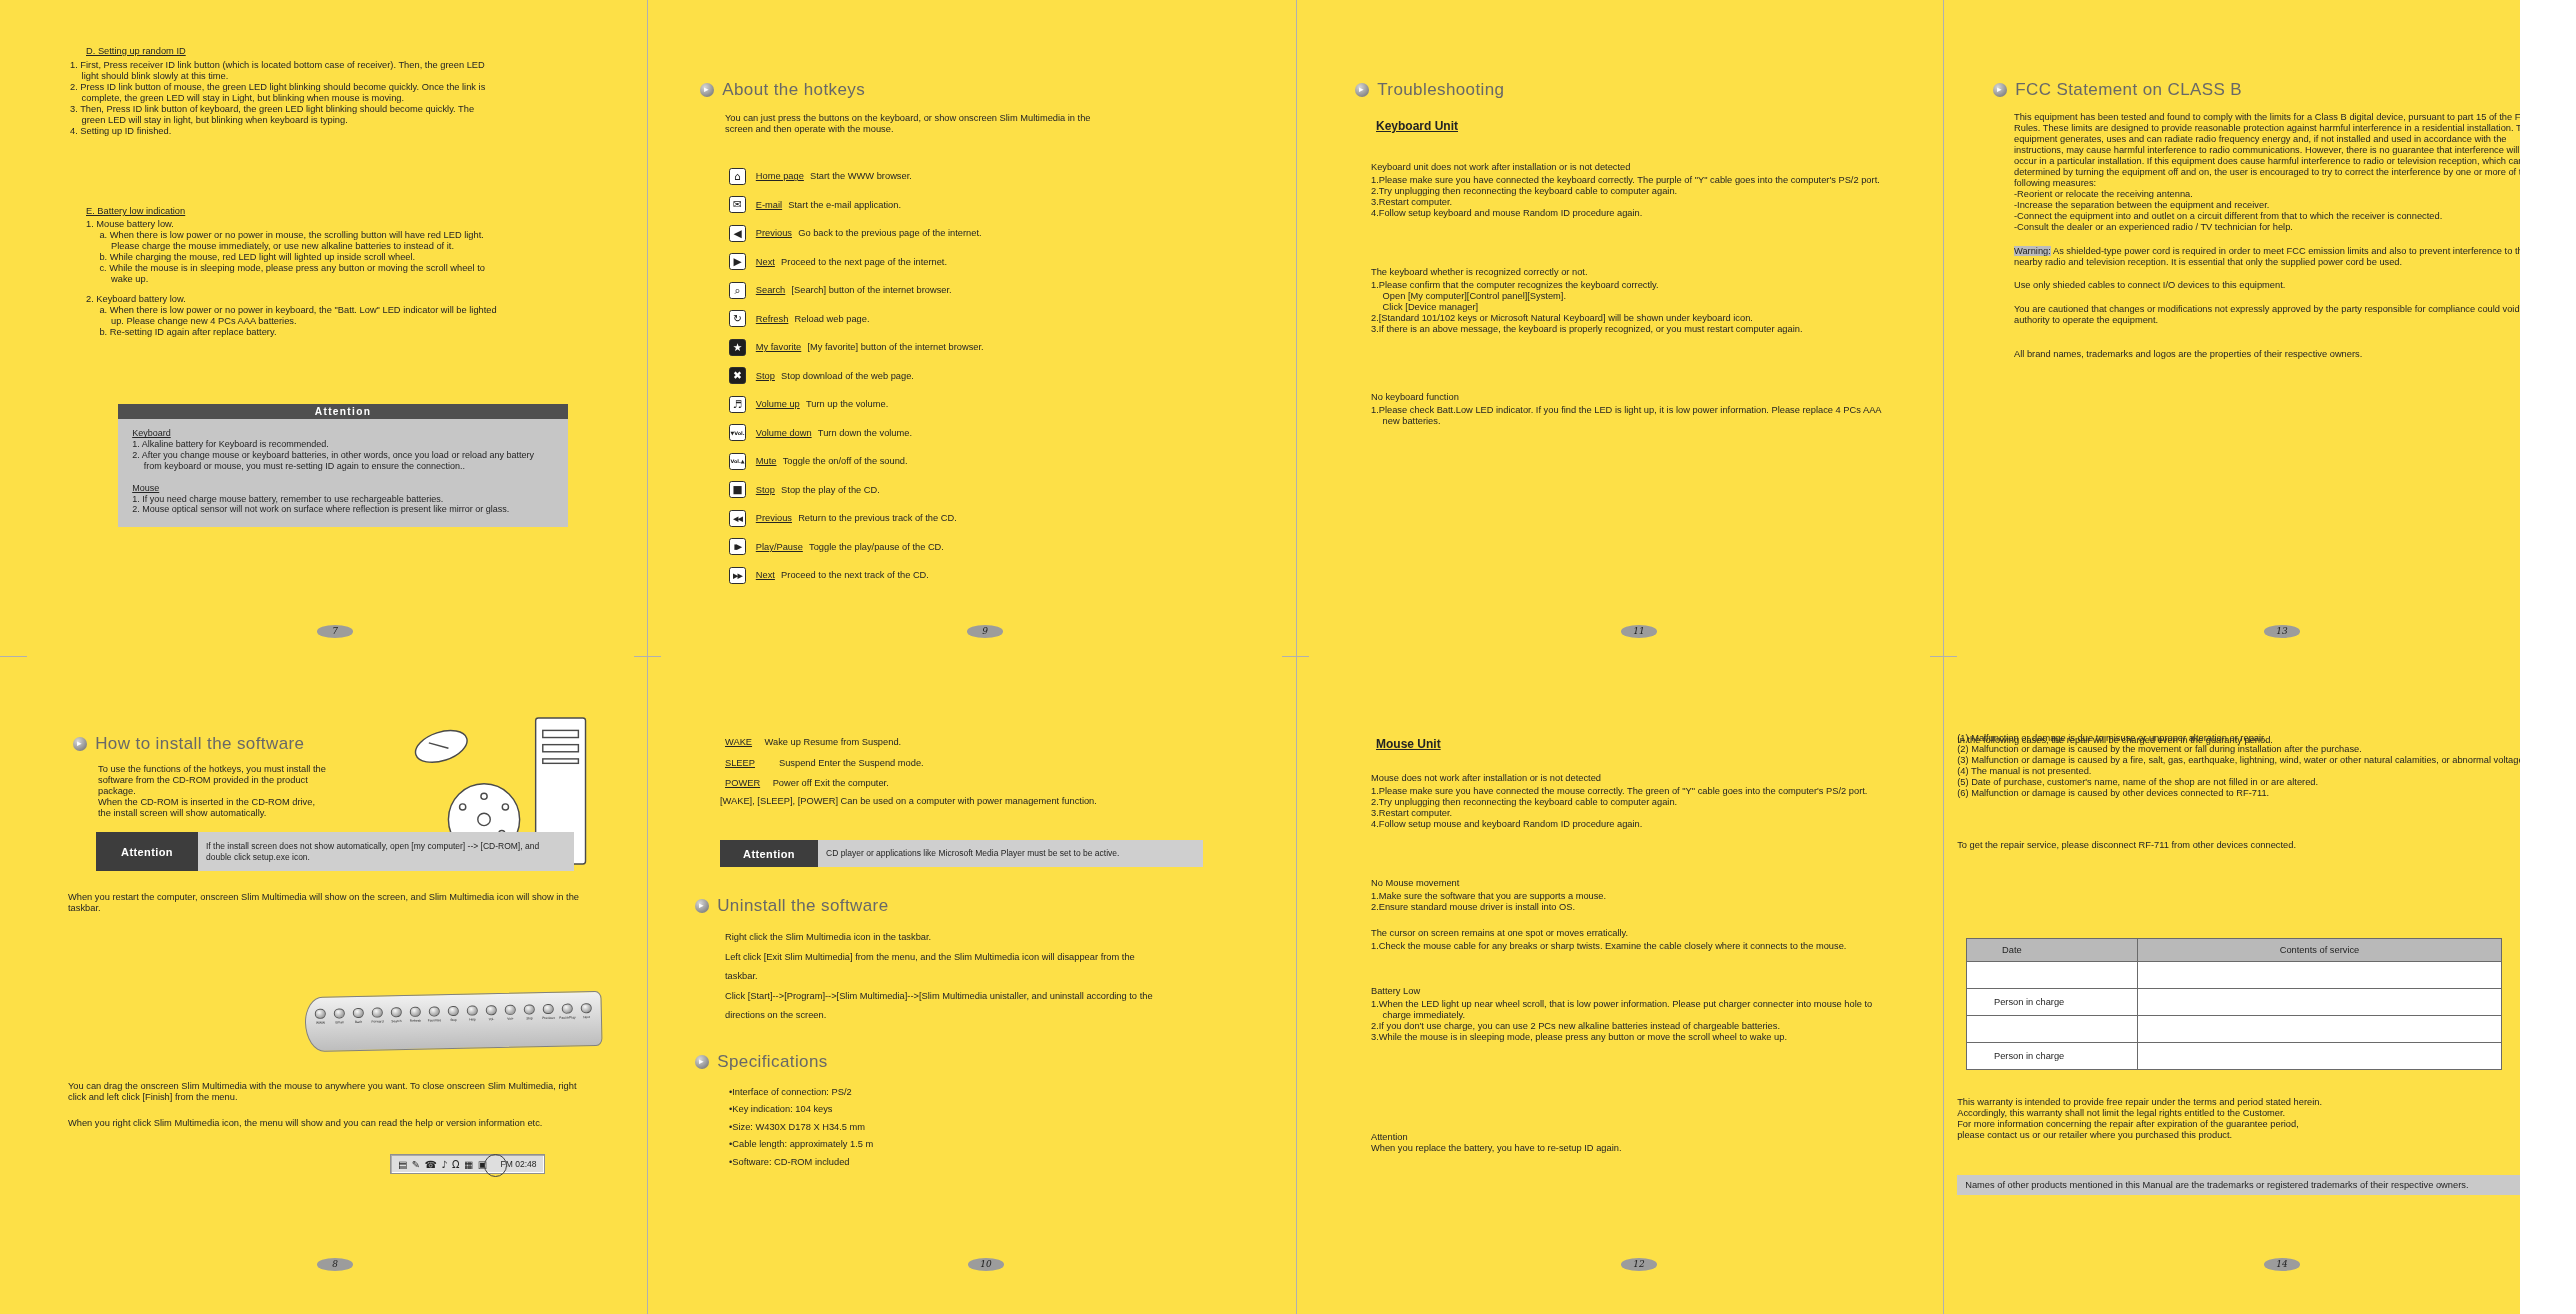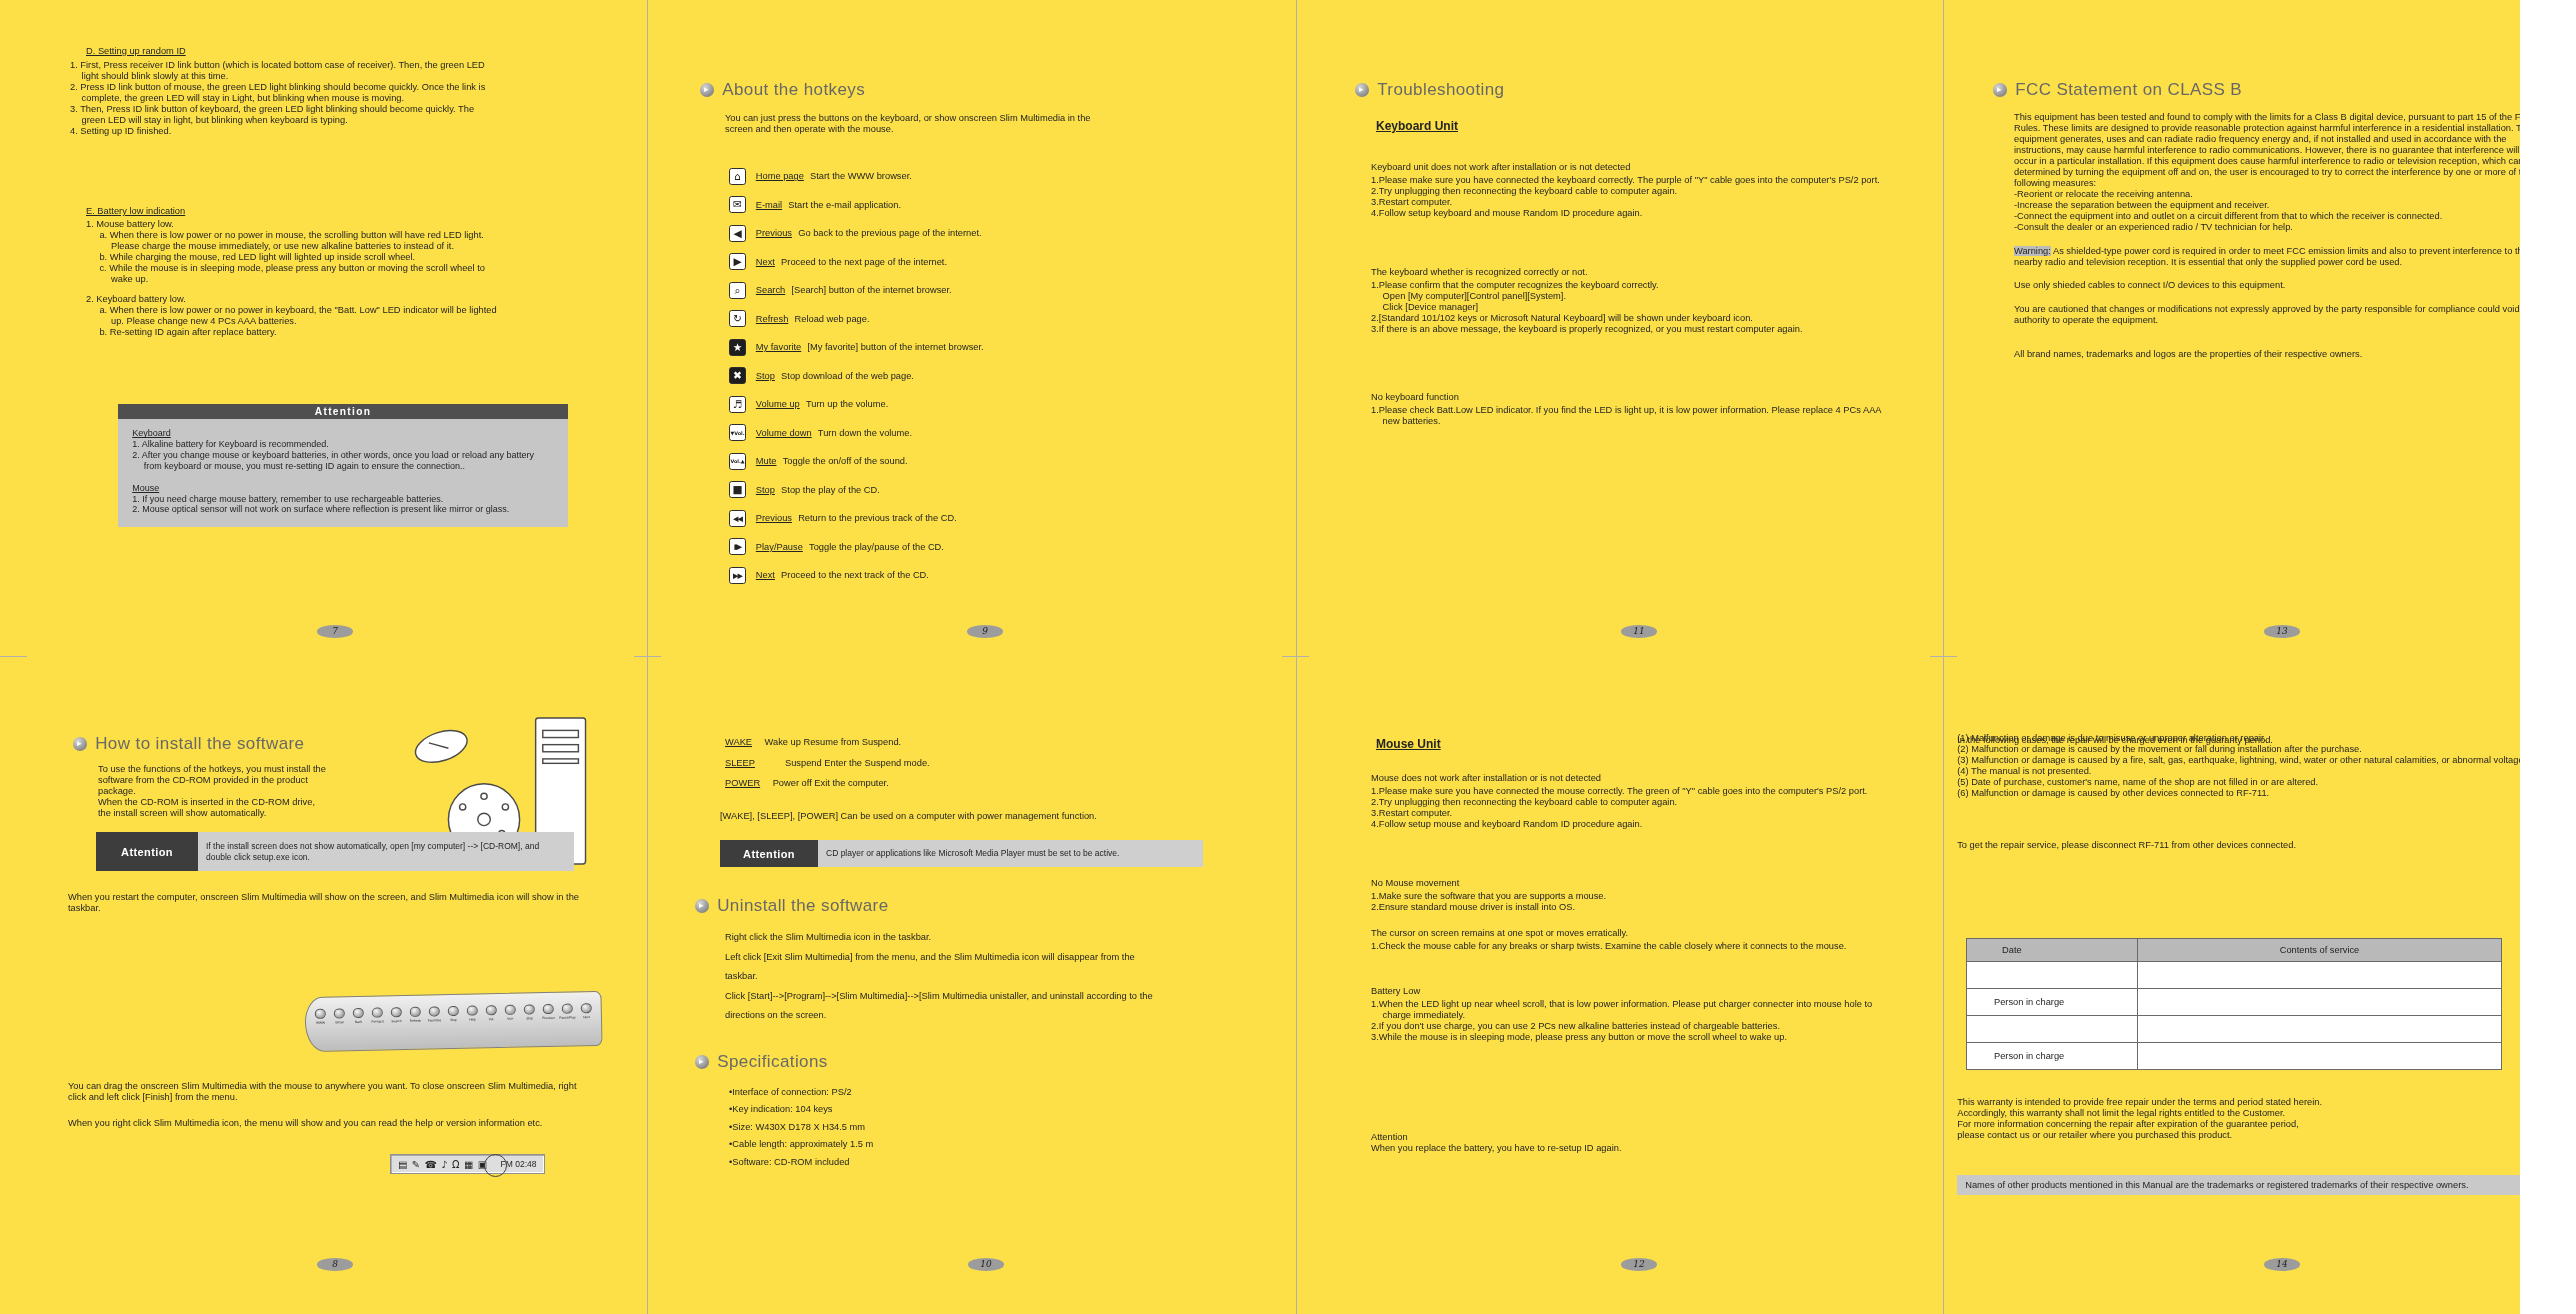--- a/index.html
+++ b/index.html
@@ -361,24 +361,24 @@
         </span>
       <span class="tray-ring"></span>
       <span class="tray-time">FM 02:48</span>
     </div>
     <div class="oval" style="left:317px;top:601px">8</div>
   </section>
 
   <section class="page" style="left:647px;top:657px;width:648px;height:657px">
     <div class="abs b" style="left:78px;top:75px">
         <p style="line-height:20.5px"><span class="uhead" style="margin-right:12.5px">WAKE</span><span>Wake up  Resume from Suspend.</span></p>
-        <p style="line-height:20.5px"><span class="uhead" style="margin-right:30px">SLEEP</span><span>Suspend   Enter the Suspend mode.</span></p>
+        <p style="line-height:20.5px"><span class="uhead" style="margin-right:24px">SLEEP</span><span>Suspend   Enter the Suspend mode.</span></p>
         <p style="line-height:20.5px"><span class="uhead" style="margin-right:12.5px">POWER</span><span>Power off  Exit the computer.</span></p>
       </div>
-    <div class="abs b" style="left:73px;top:154px;width:427px">[WAKE], [SLEEP], [POWER] Can be used on a computer with power management function.</div>
+    <div class="abs b" style="left:73px;top:139px;width:427px">[WAKE], [SLEEP], [POWER] Can be used on a computer with power management function.</div>
     <div class="att-row" style="left:73px;top:183px">
       <div class="att-label" style="width:98px;height:27px">Attention</div>
       <div class="att-text" style="width:385px;height:27px">CD player or applications like Microsoft Media Player must be set to be active.</div>
     </div>
     <div class="sec-title" style="left:48px;top:239px">
       <span class="sec-bullet"></span>
       <span>Uninstall the software</span>
     </div>
     <div class="abs b wlh" style="left:78px;top:271px;width:438px">
         <p>Right click the Slim Multimedia icon in the taskbar.</p>

